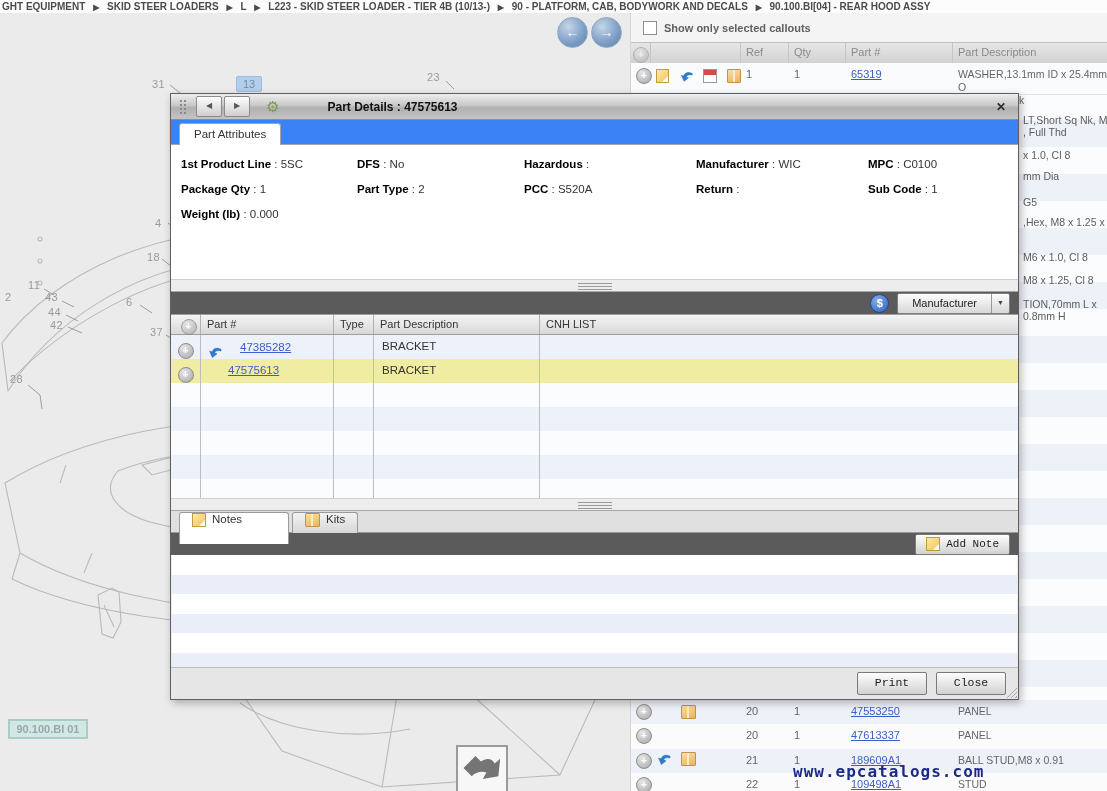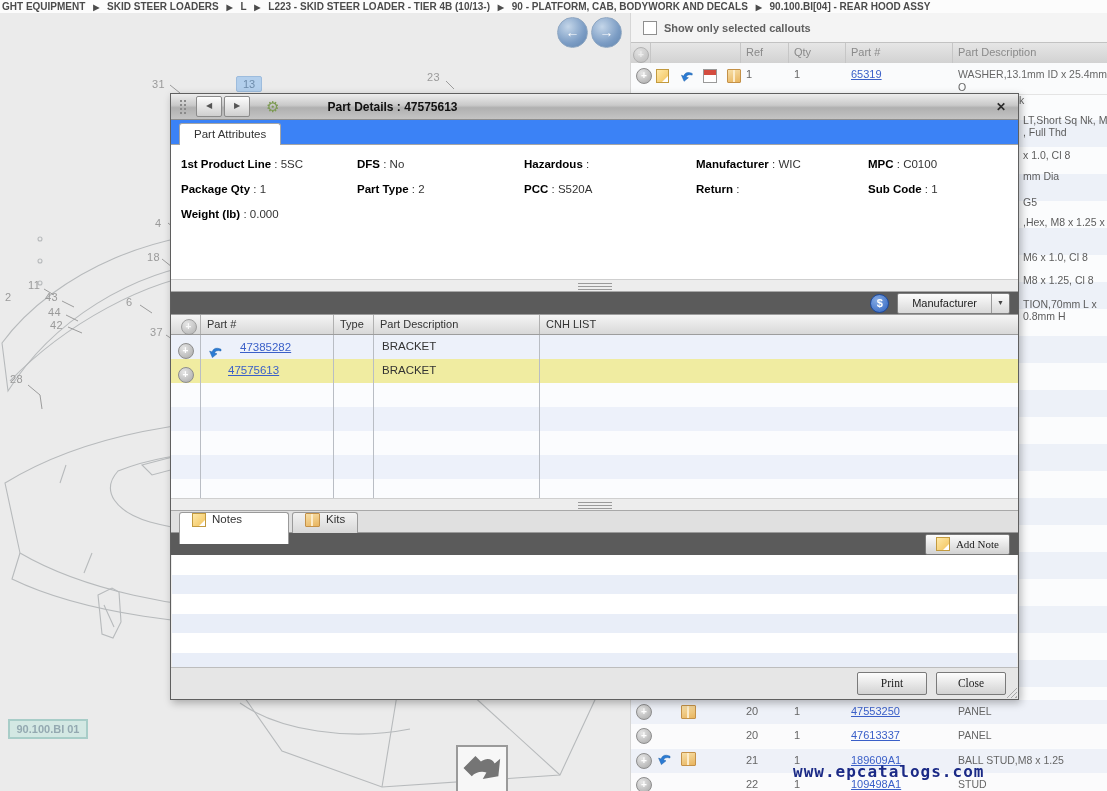--- a/index.html
+++ b/index.html
@@ -94,21 +94,21 @@
   .row-hl{background:#f0eca1}
   .row-blue{background:#edf1fa}
   .tabs2{position:absolute;left:0;top:417px;width:100%;height:22px;background:#e0e0e0;border-bottom:1px solid #9a9a9a;box-sizing:border-box}
   .tab2{position:absolute;top:1px;height:32px;border:1px solid #9a9a9a;border-bottom:none;border-radius:3px 3px 0 0;
     font-size:11.5px;color:#333;display:flex;align-items:flex-start;gap:6px;padding:0 12px;box-sizing:border-box;cursor:pointer}
   .tab2.active{left:8px;width:110px;background:#fff;z-index:2}
   .tab2.inactive{left:121px;background:linear-gradient(#f2f2f2,#c9c9c9)}
   .notes-area{position:absolute;left:1px;top:461px;width:845px;height:112px;
     background:repeating-linear-gradient(180deg,#ffffff 0 20px,#e9eef8 20px 39px)}
   .btn{background:linear-gradient(#fdfdfd,#d2d2d2);border:1px solid #7a7a7a;border-radius:2px;
-    font-size:11.5px;color:#222;text-align:center;cursor:pointer;font-family:Liberation Serif, serif}
+    font-size:11.5px;color:#222;text-align:center;cursor:pointer;font-family:Liberation Mono, monospace}
   .addnote-btn{height:19px;padding:0 10px;display:flex;align-items:center;gap:6px;font-size:11px}
   .bottombar{position:absolute;left:0;top:573px;width:100%;height:32px;background:#e6e6e6;border-top:1px solid #bdbdbd;
     display:flex;align-items:center;justify-content:flex-end;gap:9px;padding-right:12px;box-sizing:border-box}
   .bb-btn{width:68px;height:21px;line-height:20px}
   .resize-grip{position:absolute;right:1px;bottom:1px;width:11px;height:11px;cursor:nwse-resize;
     background:repeating-linear-gradient(135deg,transparent 0 2px,#a9a9a9 2px 3px);
     clip-path:polygon(100% 0,100% 100%,0 100%)}
   
   .watermark{position:absolute;left:793px;top:762px;z-index:6;font-family:"DejaVu Sans Mono",monospace;
     font-weight:bold;font-size:16px;color:#1b2a86;letter-spacing:1px}
@@ -266,21 +266,21 @@
     <div class="rp-cell c-plus" style="padding-top:4px"><span class="plus-icon">+</span></div>
     <div class="rp-cell c-icons" style="display:flex;gap:10px;align-items:center;padding-top:3px">
       <svg class="arrow-svg" width="15" height="13" viewBox="0 0 15 13">
           <path d="M14 3.2 Q7 0.2 5 6 L2.6 5.1 L5.4 11.6 L10 7.8 L7.4 7 Q9 3.6 14 5 Z" fill="#2b7bd4" stroke="#1b5ea8" stroke-width=".5"></path>
         </svg>
       <span class="box-icon"></span>
     </div>
     <div class="rp-cell c-ref">21</div>
     <div class="rp-cell c-qty">1</div>
     <div class="rp-cell c-part"><span class="plink">189609A1</span></div>
-    <div class="rp-cell c-desc" style="font-size:10.5px">BALL STUD,M8 x 1.25</div>
+    <div class="rp-cell c-desc" style="font-size:10.5px">BALL STUD,M8 x 0.91</div>
   </div>
   <div class="rp-row" style="top:760px;height:18px;background:#fbfbfc">
     <div class="rp-cell c-plus" style="padding-top:4px"><span class="plus-icon">+</span></div>
     <div class="rp-cell c-icons"></div>
     <div class="rp-cell c-ref">22</div>
     <div class="rp-cell c-qty">1</div>
     <div class="rp-cell c-part"><span class="plink">109498A1</span></div>
     <div class="rp-cell c-desc" style="font-size:10.5px">STUD</div>
   </div>
 </div>

